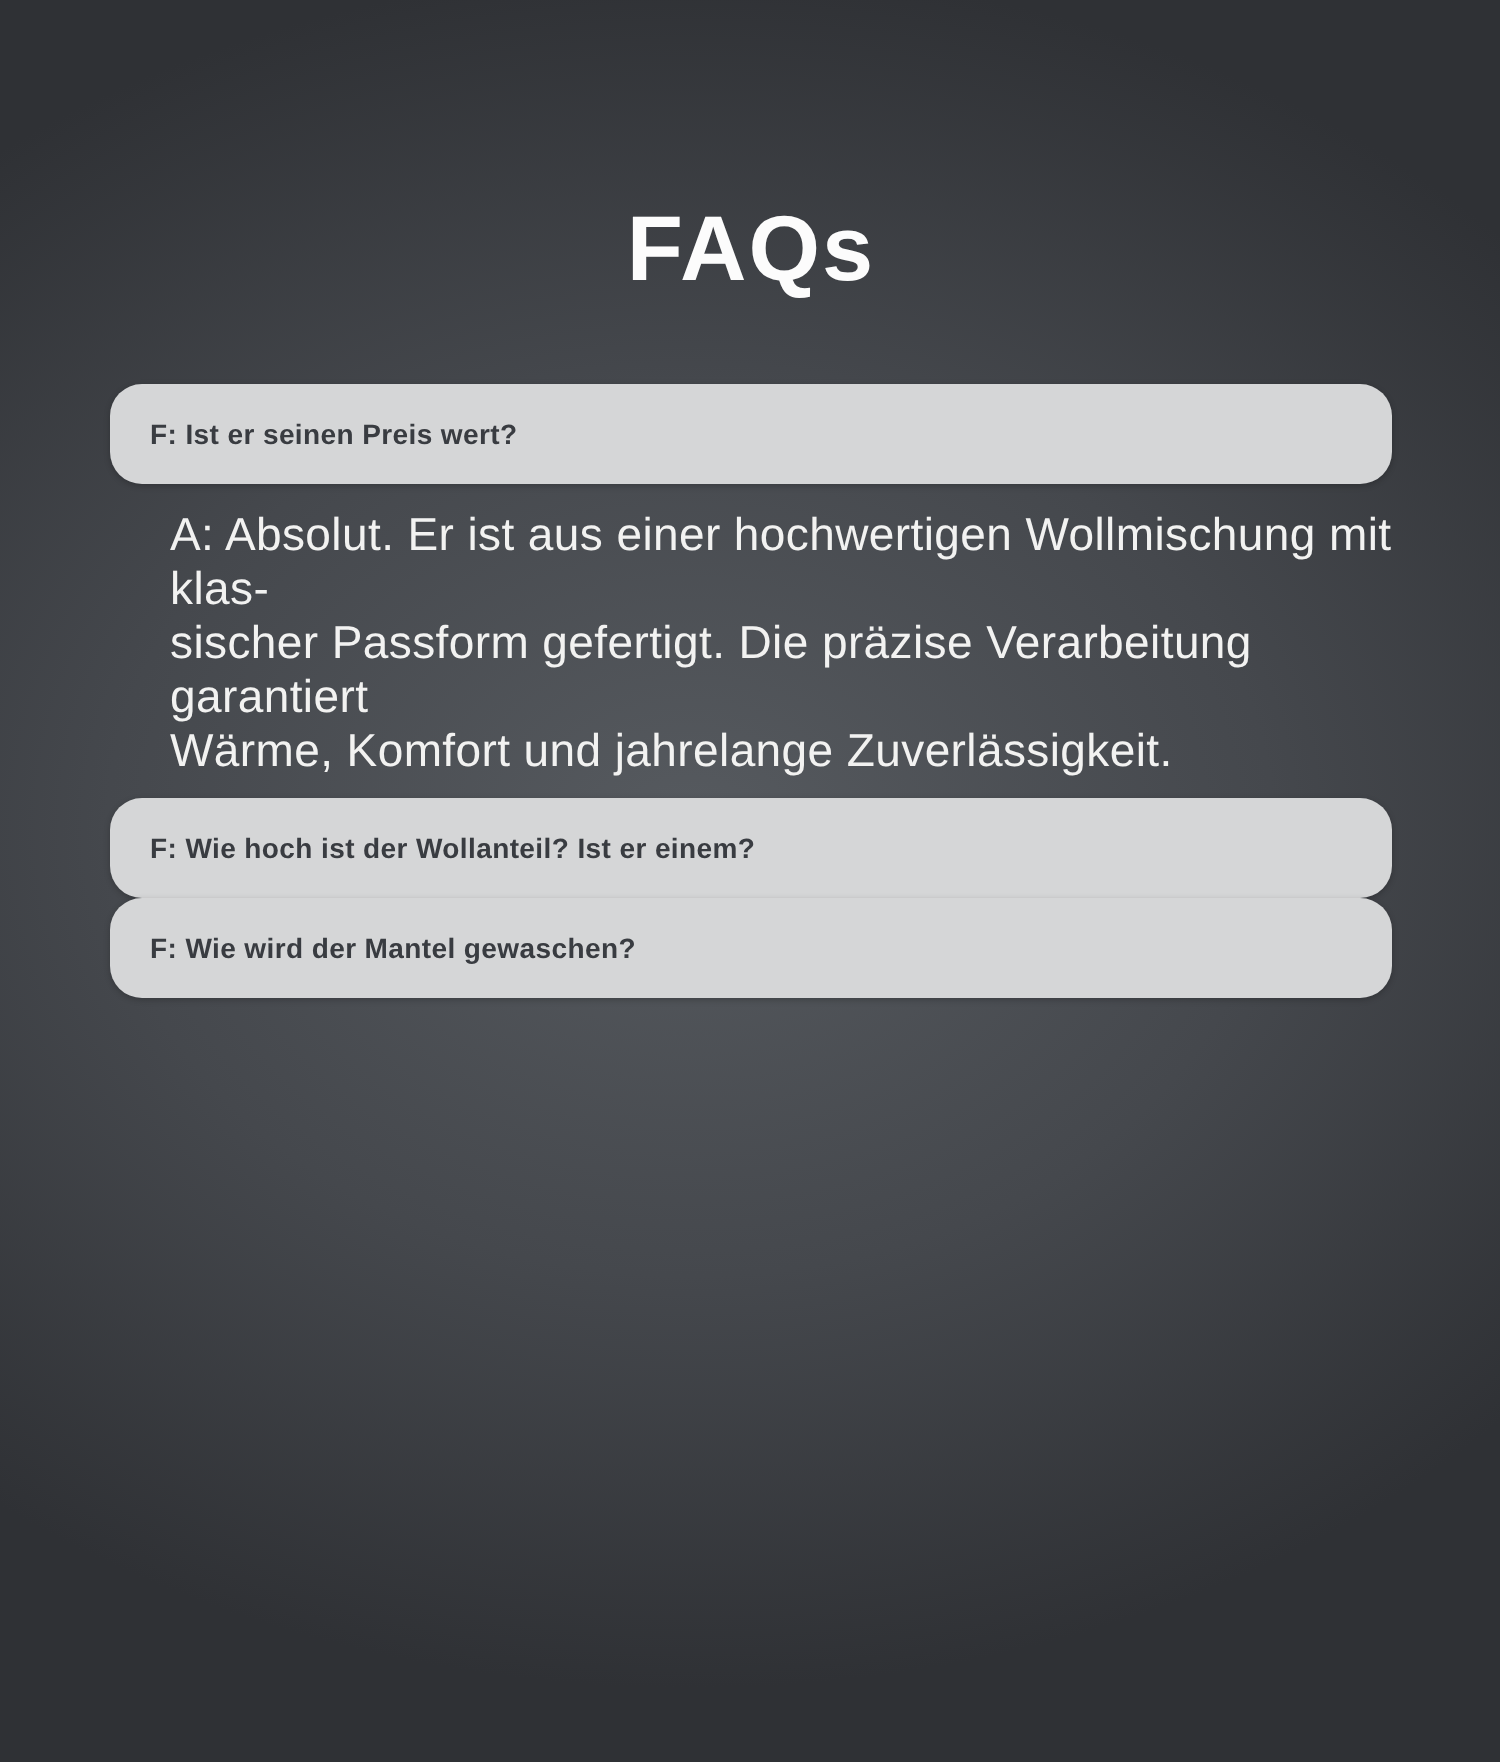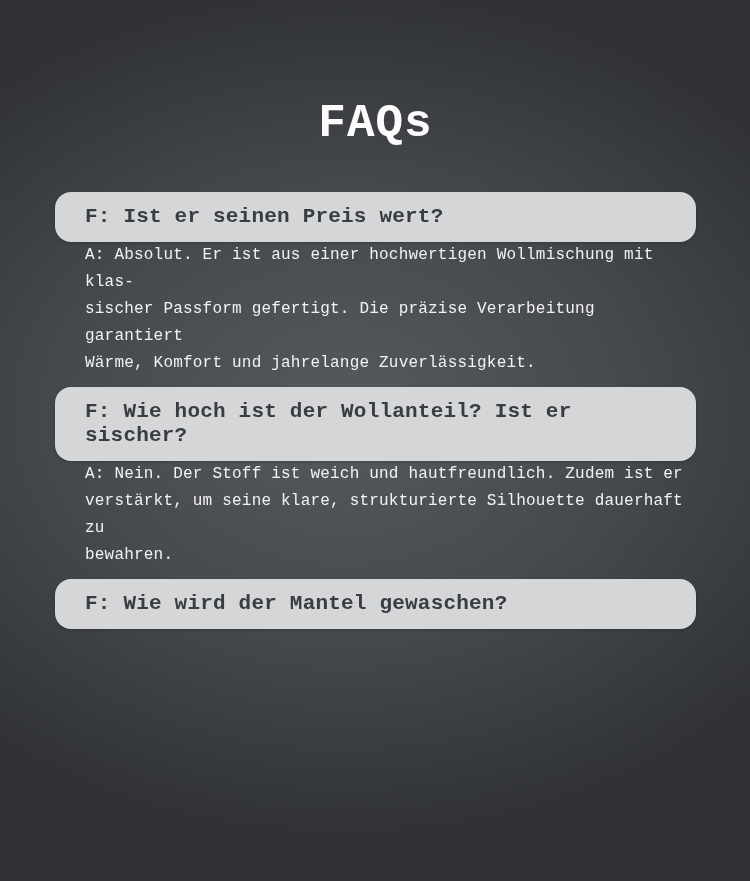--- a/index.html
+++ b/index.html
@@ -5,21 +5,21 @@
 <style>
   :root {
     --background-center: #565a5f;
     --background-mid: #45484d;
     --background-edge: #2f3135;
     --question-box-bg: #d5d6d7;
     --question-text: #393c41;
     --answer-text: #f2f2f1;
     --title-text: #fcfcfc;
   }
-  * { margin: 0; padding: 0; box-sizing: border-box; font-family: Liberation Mono, monospace; }
+  * { margin: 0; padding: 0; box-sizing: border-box; }
   html, body {
     width: 750px;
     height: 881px;
     overflow: hidden;
   }
   body {
     font-family: "Liberation Sans", sans-serif;
     background:
       radial-gradient(ellipse 560px 430px at 46% 47%,
         var(--background-center) 0%,
@@ -39,32 +39,32 @@
     line-height: 56px;
     font-weight: 700;
     letter-spacing: 1px;
     margin-bottom: 40px;
   }
   .faq-item { }
   .faq-question {
     background: var(--question-box-bg);
     color: var(--question-text);
     border-radius: 16px;
-    padding: 13px 30px;
-    font-size: 21px;
+    padding: 13px 20px;
+    font-size: 14px;
     line-height: 24px;
     font-weight: 700;
     letter-spacing: 0.2px;
     box-shadow: 0 1px 3px rgba(0,0,0,0.22);
   }
   .faq-answer {
-    margin: 0 0 10px 0;
+    margin: 12px 0 10px 0;
     padding: 0 0 0 30px;
     color: var(--answer-text);
-    font-size: 16px;
+    font-size: 23px;
     line-height: 27px;
     letter-spacing: 0.2px;
     white-space: pre-line;
   }
 </style>
 </head>
 <body>
 
 <div class="faq-wrap">
 
@@ -73,27 +73,24 @@
   <div class="faq-list">
 
     <div class="faq-item">
       <div class="faq-question">F: Ist er seinen Preis wert?</div>
       <div class="faq-answer">A: Absolut. Er ist aus einer hochwertigen Wollmischung mit klas-
 sischer Passform gefertigt. Die präzise Verarbeitung garantiert
 Wärme, Komfort und jahrelange Zuverlässigkeit.</div>
     </div>
 
     <div class="faq-item">
-      <div class="faq-question">F: Wie hoch ist der Wollanteil? Ist er sischer?</div>
+      <div class="faq-question">F: Wie hoch ist der Wollanteil? Ist er einem?</div>
     </div>
 
     <div class="faq-item">
-      <div class="faq-answer">A: Nein. Der Stoff ist weich und hautfreundlich. Zudem ist er
-verstärkt, um seine klare, strukturierte Silhouette dauerhaft zu
-bewahren.</div>
     </div>
 
     <div class="faq-item">
       <div class="faq-question">F: Wie wird der Mantel gewaschen?</div>
     </div>
 
   </div>
 </div>
 
 </body></html>

